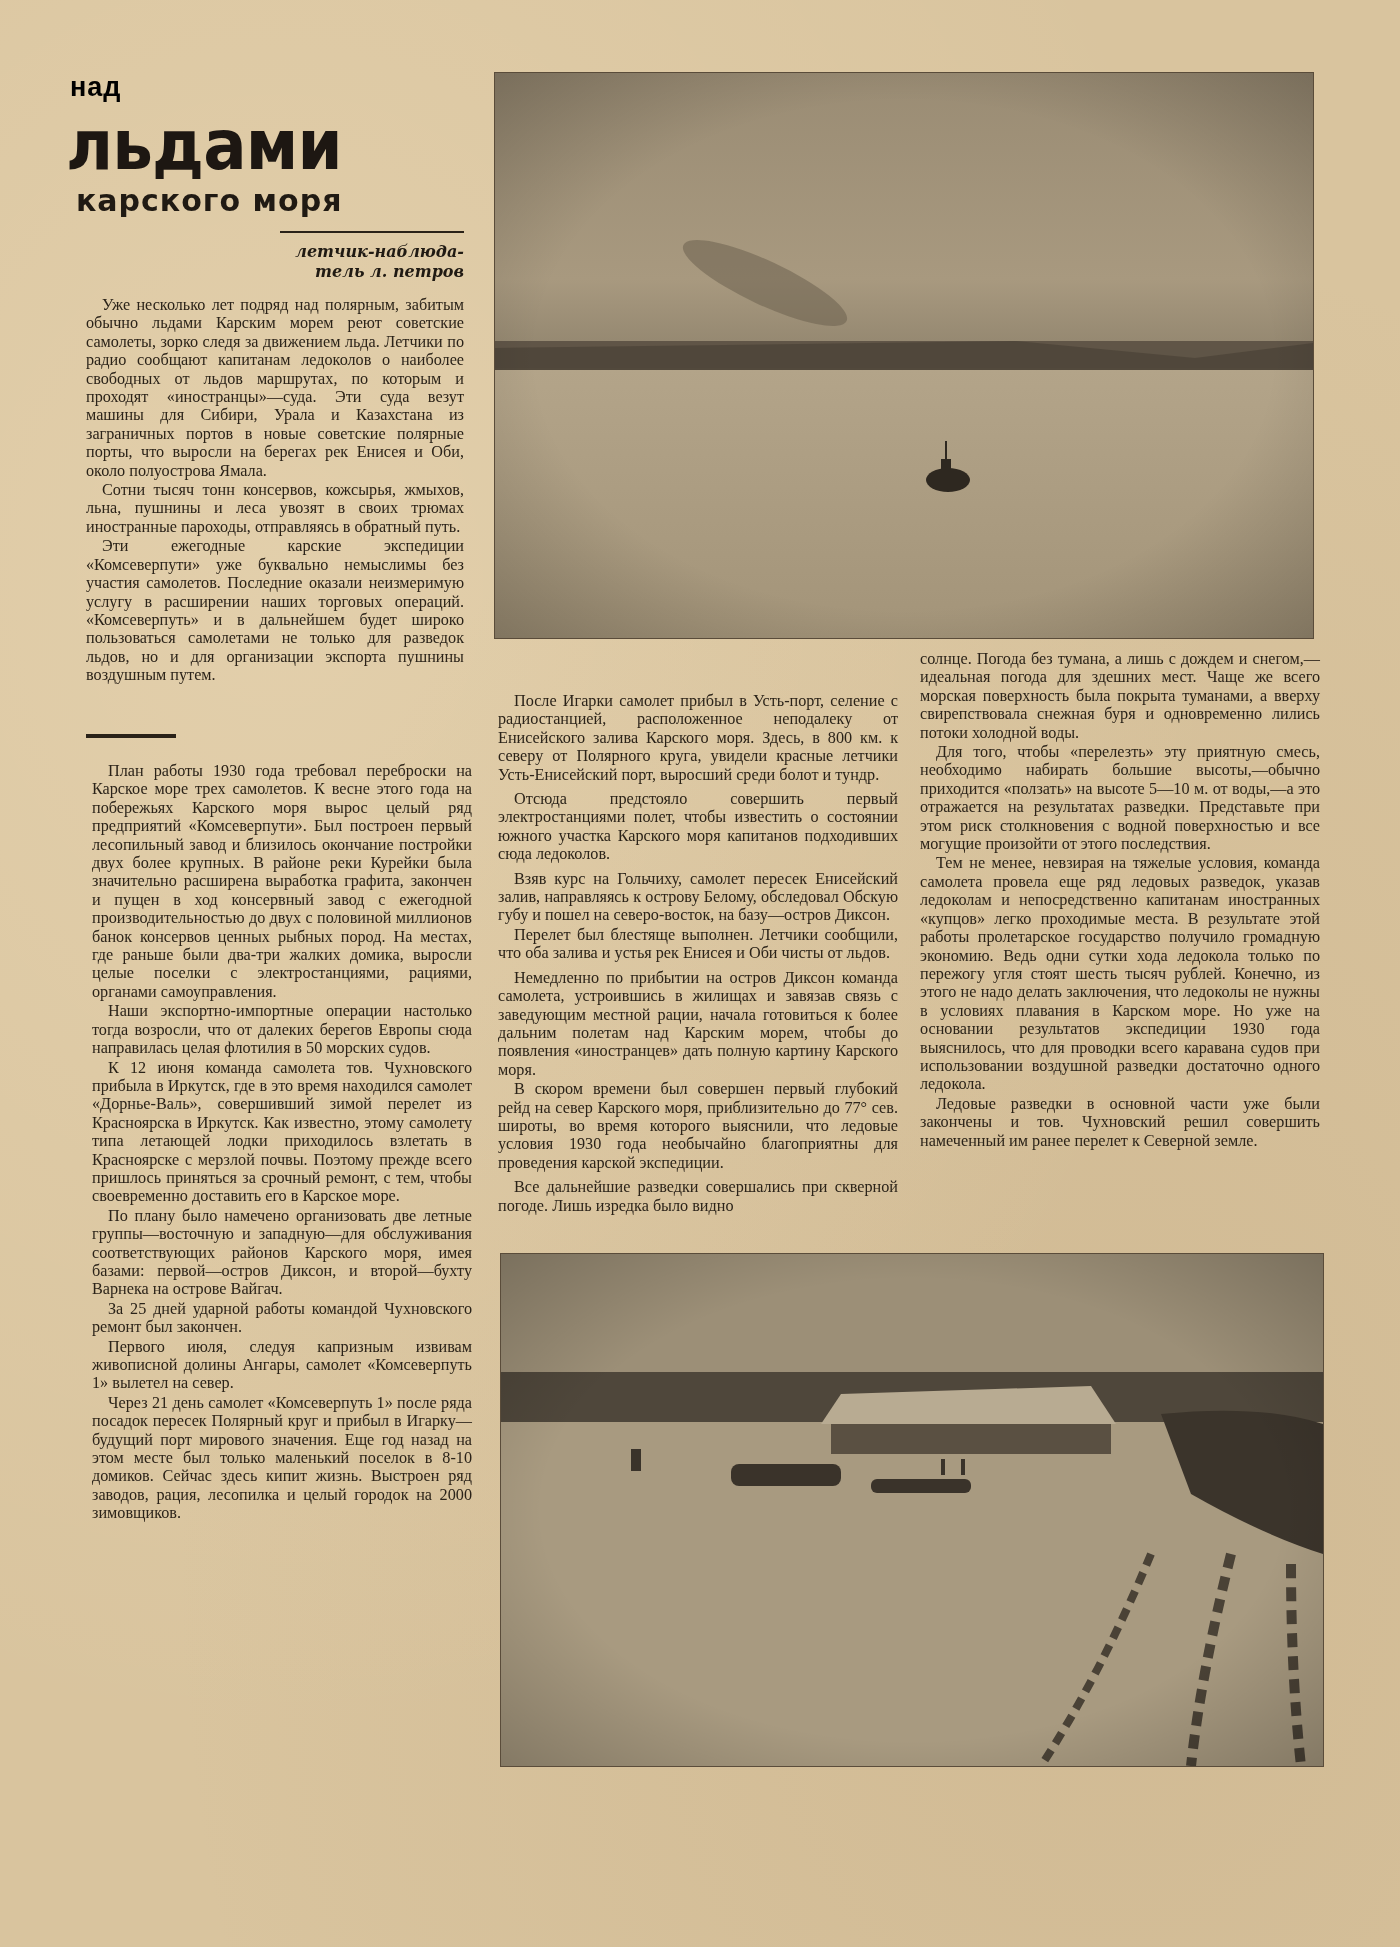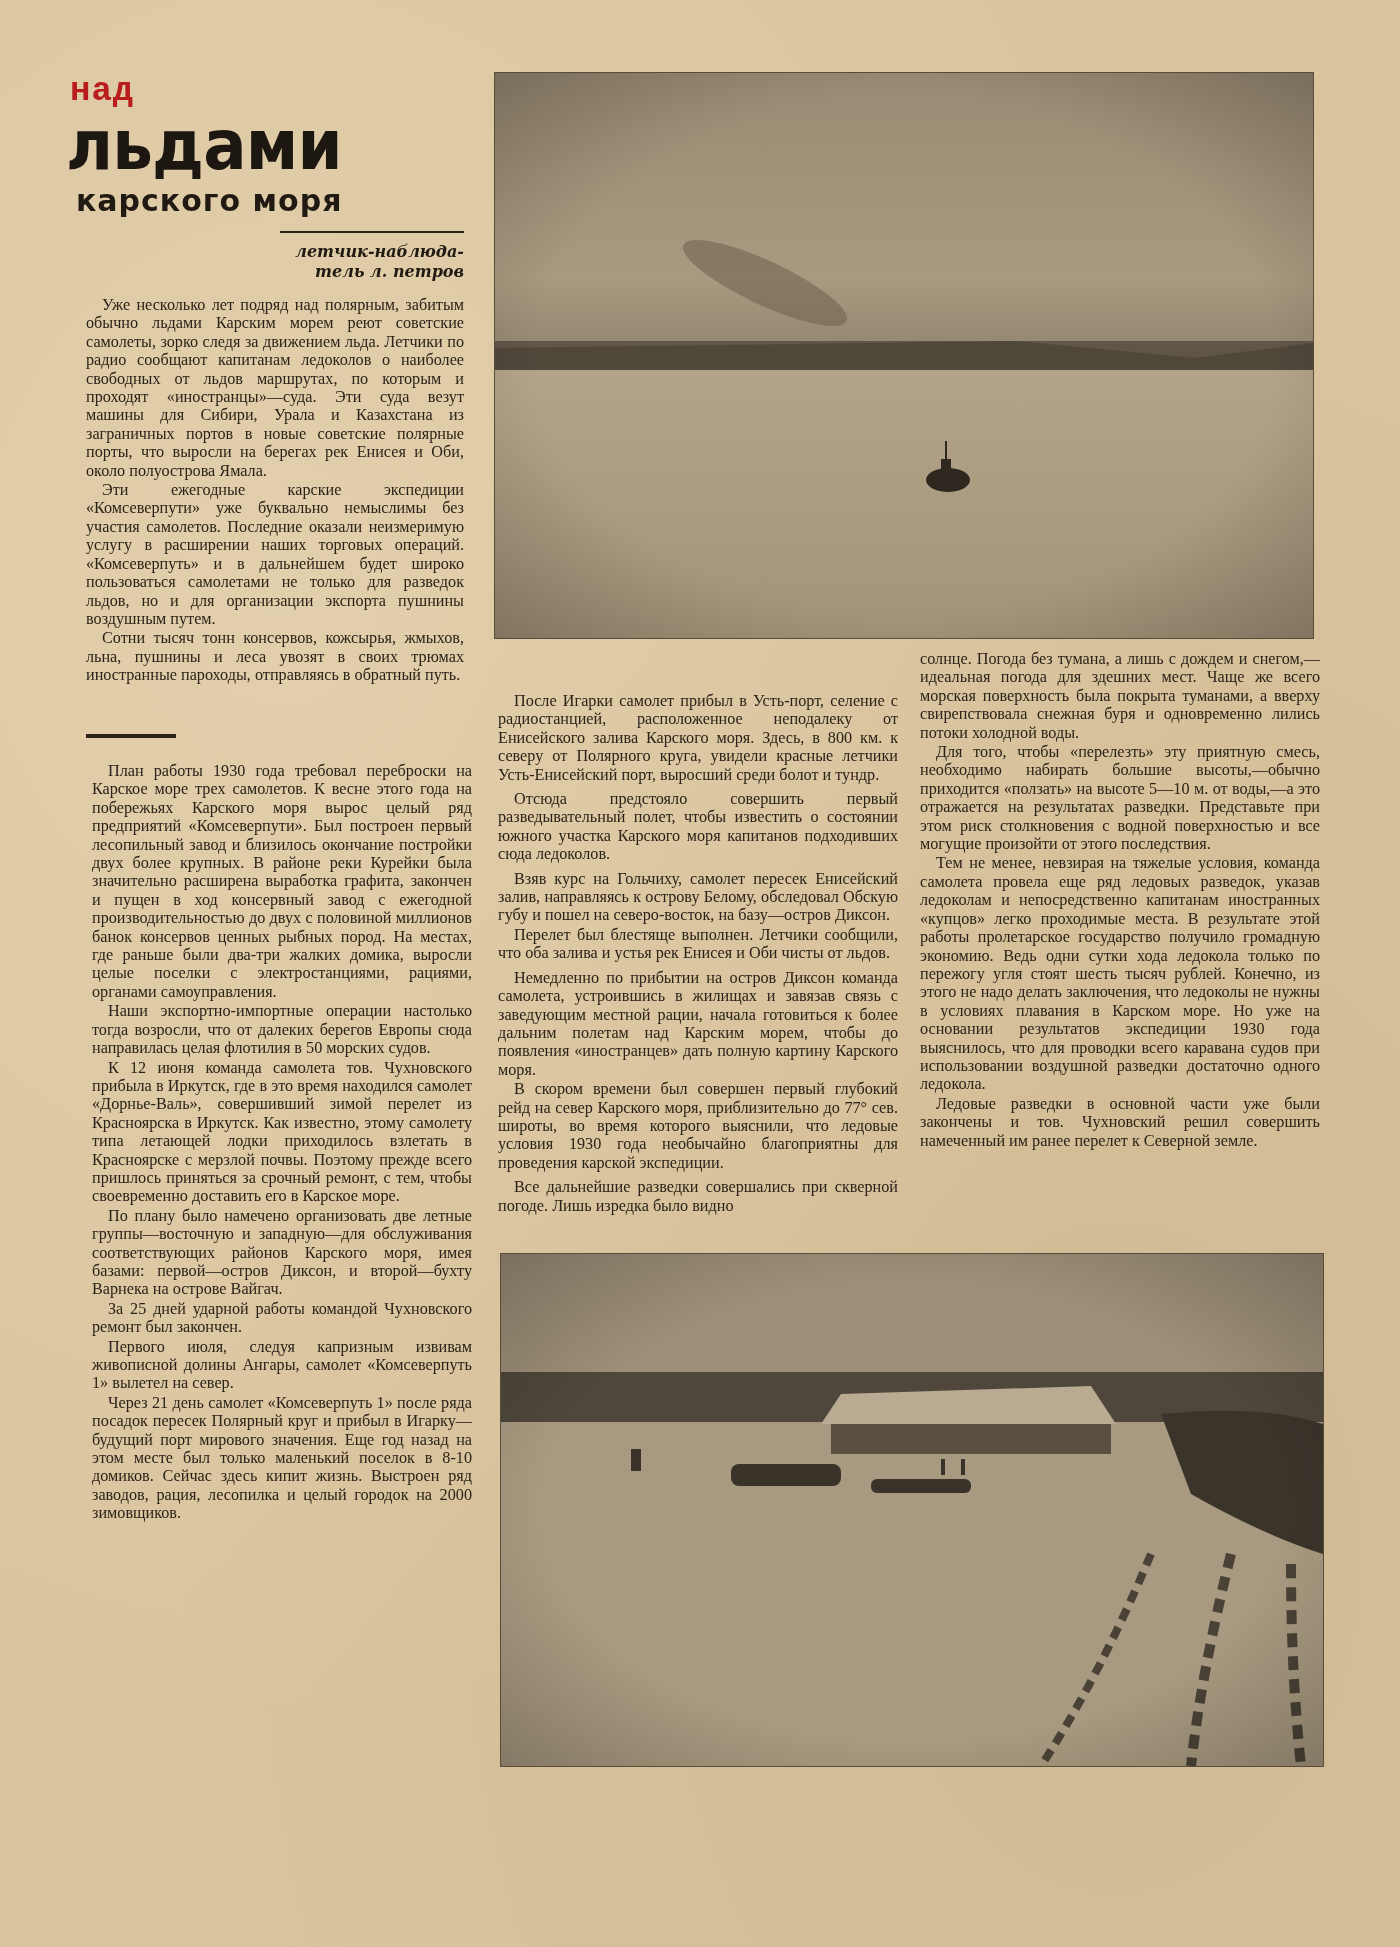--- a/index.html
+++ b/index.html
@@ -7,22 +7,22 @@
     width: 1400px; height: 1947px; position: relative; overflow: hidden;
     background: #d9c49e;
     background-image:
       radial-gradient(ellipse at 20% 30%, rgba(255,240,210,0.25), transparent 60%),
       radial-gradient(ellipse at 80% 80%, rgba(170,140,100,0.18), transparent 60%);
     color: #2a2218;
     font-family: "Liberation Serif", "DejaVu Serif", serif;
   }
   .abs { position: absolute; }
   .title-small {
-    left: 70px; top: 74px; font-family: Liberation Mono, monospace; font-weight: bold;
-    font-size: 34px; letter-spacing: 1px; color: #b91c1c; line-height: 1;
+    left: 70px; top: 74px; font-family: Liberation Sans, sans-serif; font-weight: bold;
+    font-size: 27px; letter-spacing: 1px; color: #000000; line-height: 1;
   }
   .title-big {
     left: 66px; top: 110px; font-family: "DejaVu Sans", sans-serif; font-weight: bold;
     font-size: 70px; letter-spacing: -1px; color: #1d1712; line-height: 1; transform: scaleX(0.92); transform-origin: left;
   }
   .title-sub {
     left: 76px; top: 186px; font-family: "DejaVu Sans", sans-serif; font-weight: bold;
     font-size: 30px; color: #201a13; line-height: 1; letter-spacing: 1px;
   }
   .title-rule { left: 280px; top: 231px; width: 184px; height: 2px; background: #2a2218; }
@@ -48,22 +48,22 @@
 <body>
 
 <div class="abs title-small">над</div>
 <div class="abs title-big">льдами</div>
 <div class="abs title-sub">карского моря</div>
 <div class="abs title-rule"></div>
 <div class="abs byline">летчик-наблюда-тель л. петров</div>
 
 <div class="abs col intro">
   <p>Уже несколько лет подряд над полярным, забитым обычно льдами Карским морем реют советские самолеты, зорко следя за движением льда. Летчики по радио сообщают капитанам ледоколов о наиболее свободных от льдов маршрутах, по которым и проходят «иностранцы»—суда. Эти суда везут машины для Сибири, Урала и Казахстана из заграничных портов в новые советские полярные порты, что выросли на берегах рек Енисея и Оби, около полуострова Ямала.</p>
+  <p>Сотни тысяч тонн консервов, кожсырья, жмыхов, льна, пушнины и леса увозят в своих трюмах иностранные пароходы, отправляясь в обратный путь.</p>
   <p>Эти ежегодные карские экспедиции «Комсеверпути» уже буквально немыслимы без участия самолетов. Последние оказали неизмеримую услугу в расширении наших торговых операций. «Комсеверпуть» и в дальнейшем будет широко пользоваться самолетами не только для разведок льдов, но и для организации экспорта пушнины воздушным путем.</p>
-  <p>Сотни тысяч тонн консервов, кожсырья, жмыхов, льна, пушнины и леса увозят в своих трюмах иностранные пароходы, отправляясь в обратный путь.</p>
 </div>
 <div class="abs short-rule"></div>
 
 <div class="abs col left-col">
   <p>План работы 1930 года требовал переброски на Карское море трех самолетов. К весне этого года на побережьях Карского моря вырос целый ряд предприятий «Комсеверпути». Был построен первый лесопильный завод и близилось окончание постройки двух более крупных. В районе реки Курейки была значительно расширена выработка графита, закончен и пущен в ход консервный завод с ежегодной производительностью до двух с половиной миллионов банок консервов ценных рыбных пород. На местах, где раньше были два-три жалких домика, выросли целые поселки с электростанциями, рациями, органами самоуправления.</p>
   <p>Наши экспортно-импортные операции настолько тогда возросли, что от далеких берегов Европы сюда направилась целая флотилия в 50 морских судов.</p>
   <p>К 12 июня команда самолета тов. Чухновского прибыла в Иркутск, где в это время находился самолет «Дорнье-Валь», совершивший зимой перелет из Красноярска в Иркутск. Как известно, этому самолету типа летающей лодки приходилось взлетать в Красноярске с мерзлой почвы. Поэтому прежде всего пришлось приняться за срочный ремонт, с тем, чтобы своевременно доставить его в Карское море.</p>
   <p>По плану было намечено организовать две летные группы—восточную и западную—для обслуживания соответствующих районов Карского моря, имея базами: первой—остров Диксон, и второй—бухту Варнека на острове Вайгач.</p>
   <p>За 25 дней ударной работы командой Чухновского ремонт был закончен.</p>
   <p>Первого июля, следуя капризным извивам живописной долины Ангары, самолет «Комсеверпуть 1» вылетел на север.</p>
@@ -96,21 +96,21 @@
       <ellipse cx="453" cy="407" rx="22" ry="12"></ellipse>
       <rect x="446" y="386" width="10" height="18"></rect>
       <rect x="450" y="368" width="2" height="20"></rect>
     </g>
     <rect x="0" y="0" width="818" height="565" fill="url(#vig1)"></rect>
   </svg>
 </div>
 
 <div class="abs col mid-col">
   <p>После Игарки самолет прибыл в Усть-порт, селение с радиостанцией, расположенное неподалеку от Енисейского залива Карского моря. Здесь, в 800 км. к северу от Полярного круга, увидели красные летчики Усть-Енисейский порт, выросший среди болот и тундр.</p>
-  <p class="gap">Отсюда предстояло совершить первый разведывательный полет, чтобы известить о состоянии южного участка Карского моря капитанов подходивших сюда ледоколов.</p>
+  <p class="gap">Отсюда предстояло совершить первый электростанциями полет, чтобы известить о состоянии южного участка Карского моря капитанов подходивших сюда ледоколов.</p>
   <p class="gap">Взяв курс на Гольчиху, самолет пересек Енисейский залив, направляясь к острову Белому, обследовал Обскую губу и пошел на северо-восток, на базу—остров Диксон.</p>
   <p>Перелет был блестяще выполнен. Летчики сообщили, что оба залива и устья рек Енисея и Оби чисты от льдов.</p>
   <p class="gap">Немедленно по прибытии на остров Диксон команда самолета, устроившись в жилищах и завязав связь с заведующим местной рации, начала готовиться к более дальним полетам над Карским морем, чтобы до появления «иностранцев» дать полную картину Карского моря.</p>
   <p>В скором времени был совершен первый глубокий рейд на север Карского моря, приблизительно до 77° сев. широты, во время которого выяснили, что ледовые условия 1930 года необычайно благоприятны для проведения карской экспедиции.</p>
   <p class="gap">Все дальнейшие разведки совершались при скверной погоде. Лишь изредка было видно</p>
 </div>
 
 <div class="abs col right-col">
   <p style="text-indent:0">солнце. Погода без тумана, а лишь с дождем и снегом,—идеальная погода для здешних мест. Чаще же всего морская поверхность была покрыта туманами, а вверху свирепствовала снежная буря и одновременно лились потоки холодной воды.</p>
   <p>Для того, чтобы «перелезть» эту приятную смесь, необходимо набирать большие высоты,—обычно приходится «ползать» на высоте 5—10 м. от воды,—а это отражается на результатах разведки. Представьте при этом риск столкновения с водной поверхностью и все могущие произойти от этого последствия.</p>

